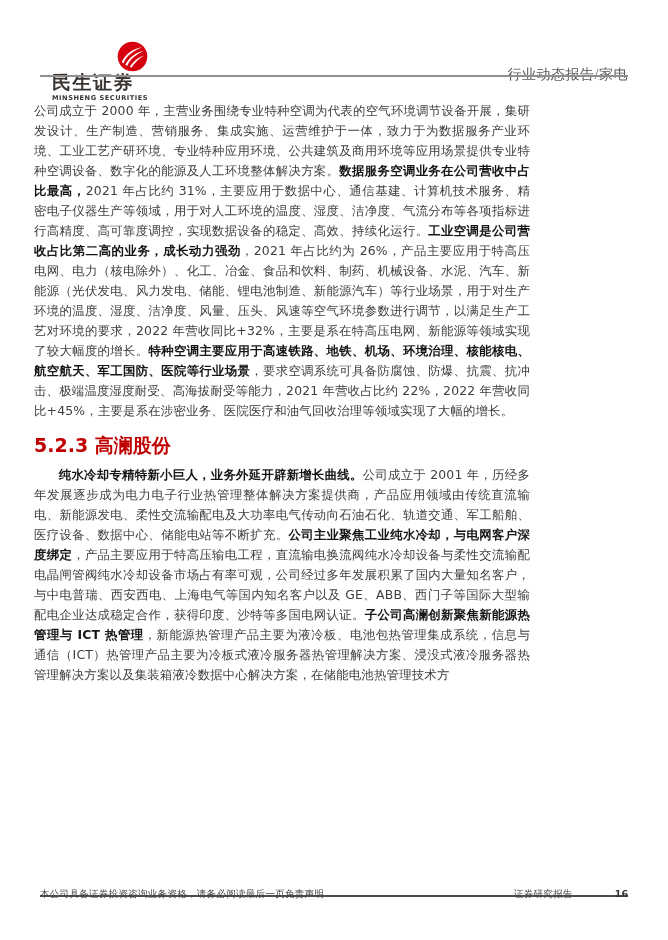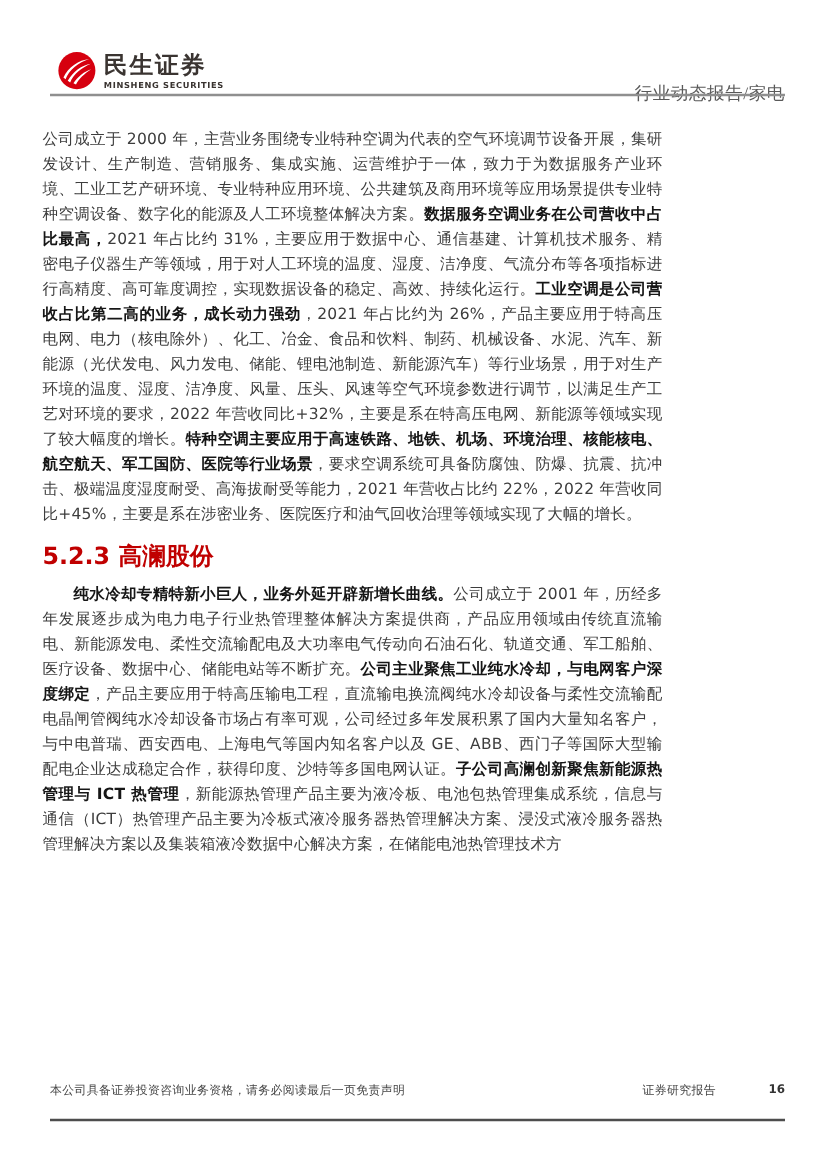--- a/index.html
+++ b/index.html
@@ -5,21 +5,21 @@
   html,body{margin:0;padding:0;background:#ffffff;}
   body{
     width:668px;height:940px;position:relative;overflow:hidden;
     font-family:"DejaVu Sans","Liberation Sans",sans-serif;
     -webkit-font-smoothing:antialiased;
   }
   .page{position:absolute;inset:0;background:#fff;}
 
   
   .header{position:absolute;top:0;left:0;right:0;height:77px;}
-  .logo-wrap{position:absolute;left:46px;top:41px;display:flex;align-items:center;}
+  .logo-wrap{position:absolute;left:46px;top:41px;display:flex;align-items:flex-end;flex-direction:column;}
   .logo-mark{width:31px;height:31px;display:block;}
   .brand-text{margin-left:6px;display:flex;flex-direction:column;}
   .brand-cn{font-size:19px;font-weight:700;color:#3a3431;letter-spacing:1.5px;line-height:21px;}
   .brand-en{font-size:6.6px;font-weight:700;color:#3a3431;letter-spacing:0.55px;line-height:8px;margin-top:1px;}
   .header-right{position:absolute;right:40px;top:66px;font-size:14px;color:#595959;letter-spacing:0.5px;font-family:Liberation Serif, serif;}
   .header-rule{position:absolute;left:40px;right:40px;top:75px;height:2px;background:#8f8f8f;}
 
   
   .content{position:absolute;top:101px;left:34px;width:496px;color:#3d3d3d;}
   .content p{
@@ -28,21 +28,21 @@
   }
   .content p.indent{text-indent:2em;}
   .content p .b{font-weight:700;color:#161616;}
   .content h3{
     margin:6px 0 10px 0;font-size:19px;line-height:20px;
     font-weight:700;color:#c00000;
   }
 
   
   .footer-rule{position:absolute;left:40px;right:40px;top:895px;height:1.5px;background:#4d4d4d;}
-  .footer{position:absolute;left:40px;right:40px;top:866px;height:16px;font-size:9.5px;color:#454545;}
+  .footer{position:absolute;left:40px;right:40px;top:888px;height:16px;font-size:9.5px;color:#454545;}
   .footer-left{position:absolute;left:0;top:0;letter-spacing:0.3px;}
   .footer-right{position:absolute;right:0;top:0;display:flex;}
   .footer-report{letter-spacing:0.3px;}
   .footer-page{margin-left:42px;font-weight:700;color:#333;}
 </style>
 </head>
 <body>
 
 <div class="page">
 

